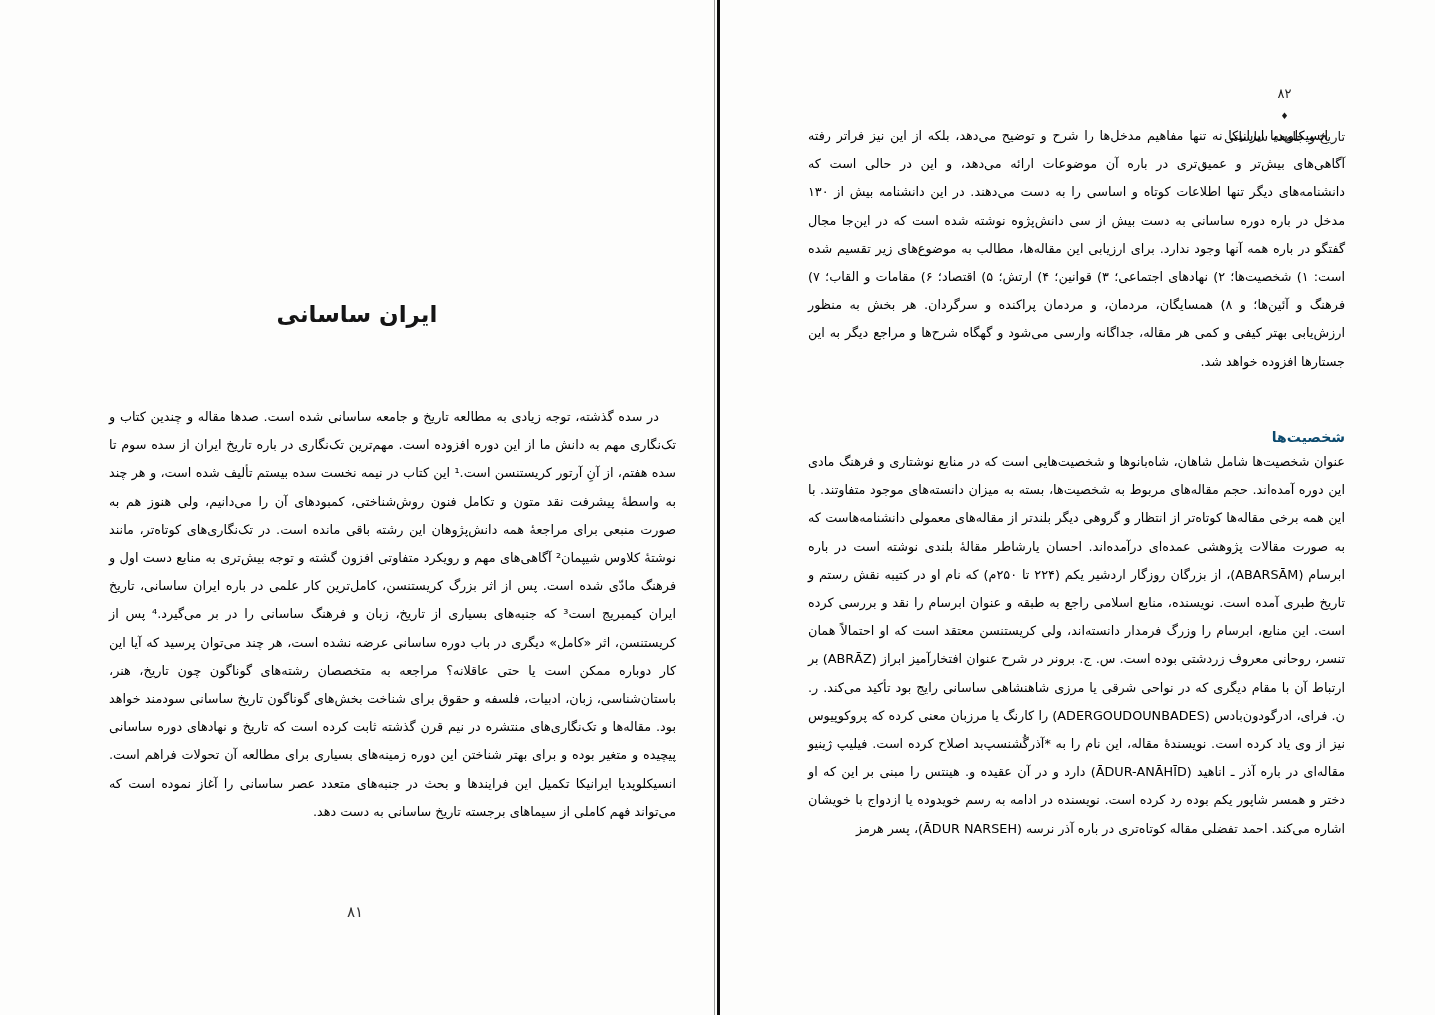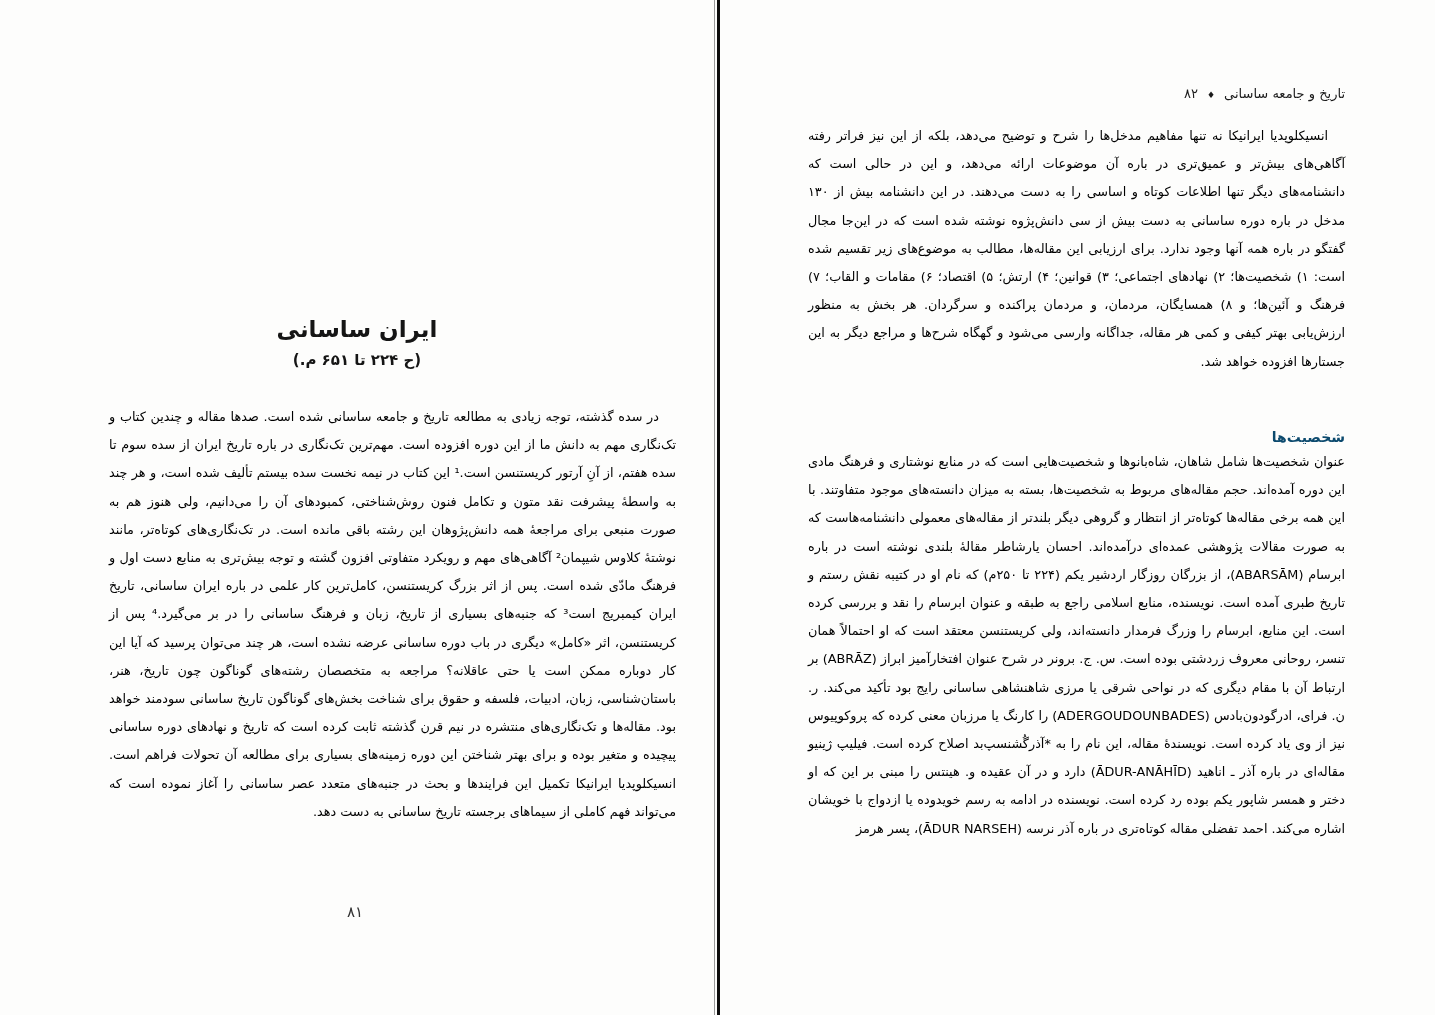--- a/index.html
+++ b/index.html
@@ -29,55 +29,54 @@
     font-size: 12.8px;
     line-height: 28.2px;
     color: #000000;
     letter-spacing: 0;
   }
   .indent-first { text-indent: 17px; }
 
   
   .title-block {
     position: absolute; top: 301px; left: 0; width: 714px;
-    text-align: center; direction: rtl; margin-top: 15px;
+    text-align: center; direction: rtl;
   }
   .chapter-title   { margin: 0; font-size: 23px; font-weight: bold; color: #151515; }
   .chapter-subtitle{ margin: 9px 0 0 0; font-size: 15px; font-weight: bold; color: #151515; }
 
   .left-paragraph  { top: 403px; right: 38px; width: 567px; }
   .left-pagenum {
     position: absolute; top: 903px; left: 330px; width: 50px;
     text-align: center; font-size: 15px; color: #333;
   }
 
   
   .running-header {
     position: absolute; top: 86px; right: 90px;
     display: flex; direction: ltr; align-items: center; gap: 9px;
-    font-size: 13px; color: #1a1a1a;
+    font-size: 13px; color: #1a1a1a; flex-direction: column;
   }
   .running-header .pagenum { letter-spacing: 1px; }
   .running-header .diamond { font-size: 9px; position: relative; top: 1px; }
   .right-paragraph-1 { top: 122px; right: 90px; width: 537px; }
   .section-heading {
     position: absolute; top: 429px; right: 90px; margin: 0;
     direction: rtl; font-size: 14px; font-weight: bold; color: #0c4a6e;
   }
   .right-paragraph-2 { top: 448px; right: 90px; width: 537px; }
 </style>
 </head>
 <body>
 
 <div class="spread">
 
   <div class="page page-left">
     <div class="title-block">
       <h1 class="chapter-title">ایران ساسانی</h1>
-      <h2 class="chapter-subtitle">(ح ۲۲۴ تا ۶۵۱ م.)</h2>
     </div>
     <div class="body-text left-paragraph indent-first rtl">در سده گذشته، توجه زیادی به مطالعه تاریخ و جامعه ساسانی شده است. صدها مقاله و چندین کتاب و تک‌نگاری مهم به دانش ما از این دوره افزوده است. مهم‌ترین تک‌نگاری در باره تاریخ ایران از سده سوم تا سده هفتم، از آنِ آرتور کریستنسن است.¹ این کتاب در نیمه نخست سده بیستم تألیف شده است، و هر چند به واسطهٔ پیشرفت نقد متون و تکامل فنون روش‌شناختی، کمبودهای آن را می‌دانیم، ولی هنوز هم به صورت منبعی برای مراجعهٔ همه دانش‌پژوهان این رشته باقی مانده است. در تک‌نگاری‌های کوتاه‌تر، مانند نوشتهٔ کلاوس شیپمان² آگاهی‌های مهم و رویکرد متفاوتی افزون گشته و توجه بیش‌تری به منابع دست اول و فرهنگ مادّی شده است. پس از اثر بزرگ کریستنسن، کامل‌ترین کار علمی در باره ایران ساسانی، تاریخ ایران کیمبریج است³ که جنبه‌های بسیاری از تاریخ، زبان و فرهنگ ساسانی را در بر می‌گیرد.⁴ پس از کریستنسن، اثر «کامل» دیگری در باب دوره ساسانی عرضه نشده است، هر چند می‌توان پرسید که آیا این کار دوباره ممکن است یا حتی عاقلانه؟ مراجعه به متخصصان رشته‌های گوناگون چون تاریخ، هنر، باستان‌شناسی، زبان، ادبیات، فلسفه و حقوق برای شناخت بخش‌های گوناگون تاریخ ساسانی سودمند خواهد بود. مقاله‌ها و تک‌نگاری‌های منتشره در نیم قرن گذشته ثابت کرده است که تاریخ و نهادهای دوره ساسانی پیچیده و متغیر بوده و برای بهتر شناختن این دوره زمینه‌های بسیاری برای مطالعه آن تحولات فراهم است. انسیکلوپدیا ایرانیکا تکمیل این فرایندها و بحث در جنبه‌های متعدد عصر ساسانی را آغاز نموده است که می‌تواند فهم کاملی از سیماهای برجسته تاریخ ساسانی به دست دهد.</div>
     <div class="left-pagenum">۸۱</div>
   </div>
 
   <div class="divider-shadow"></div>
   <div class="divider"></div>
 
   <div class="page page-right">
     <div class="running-header">

